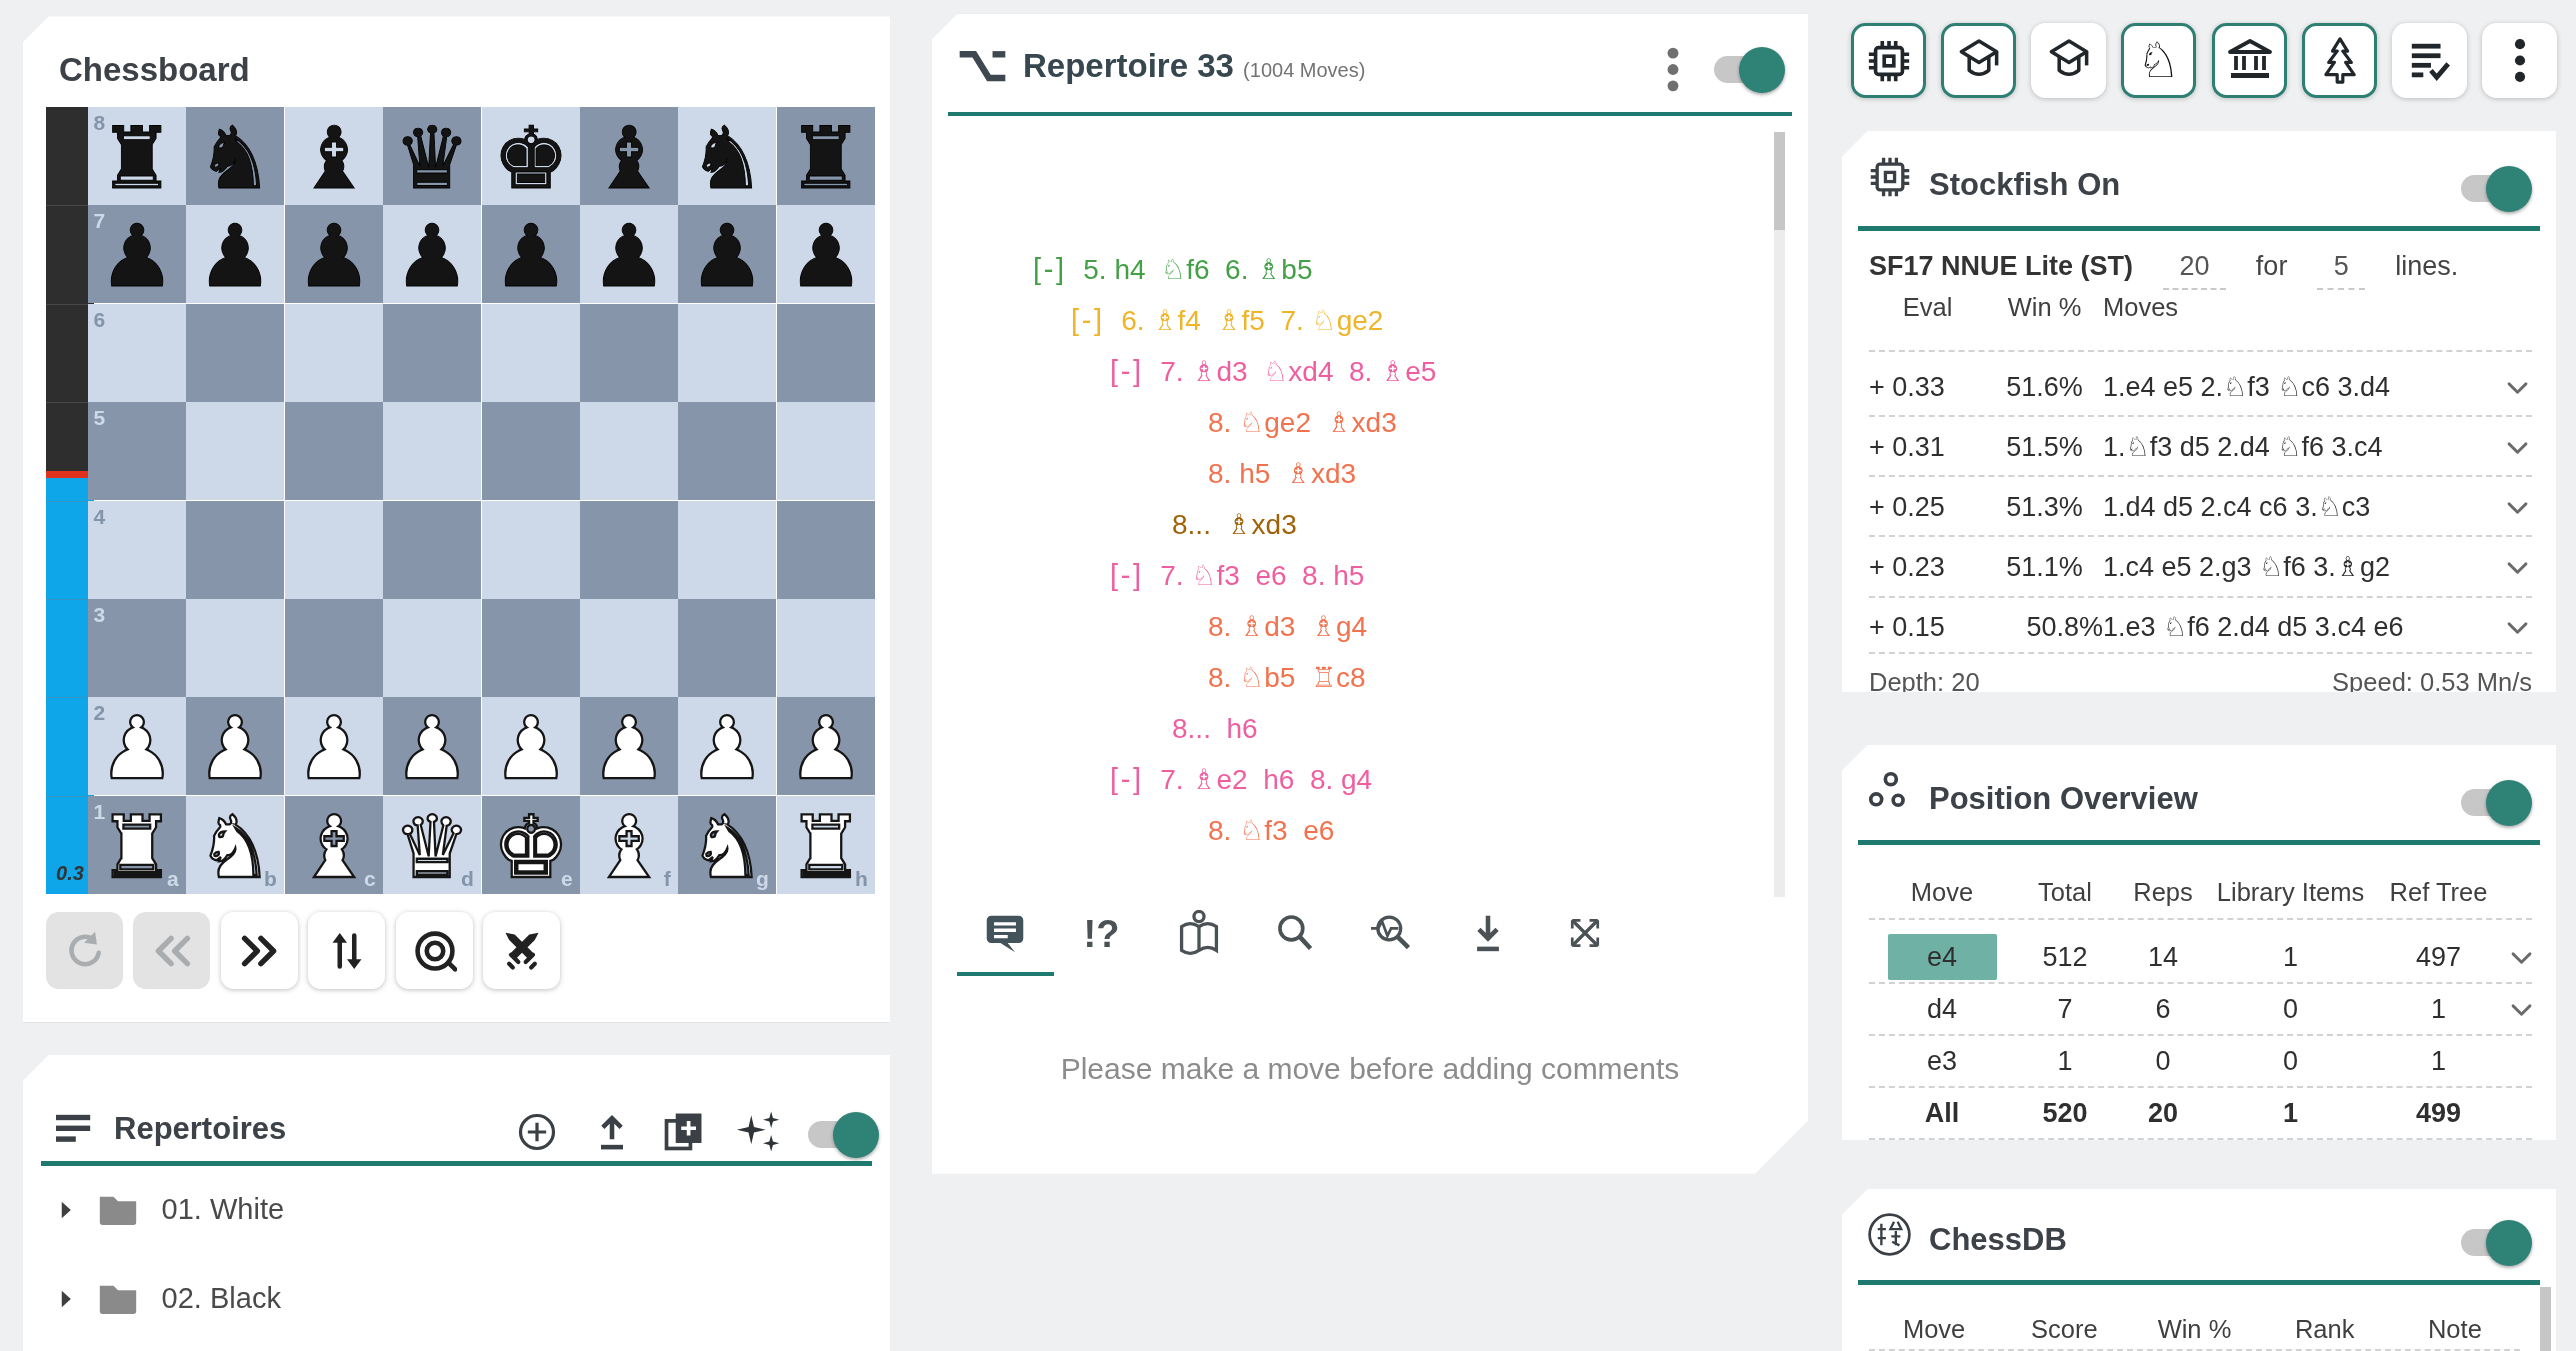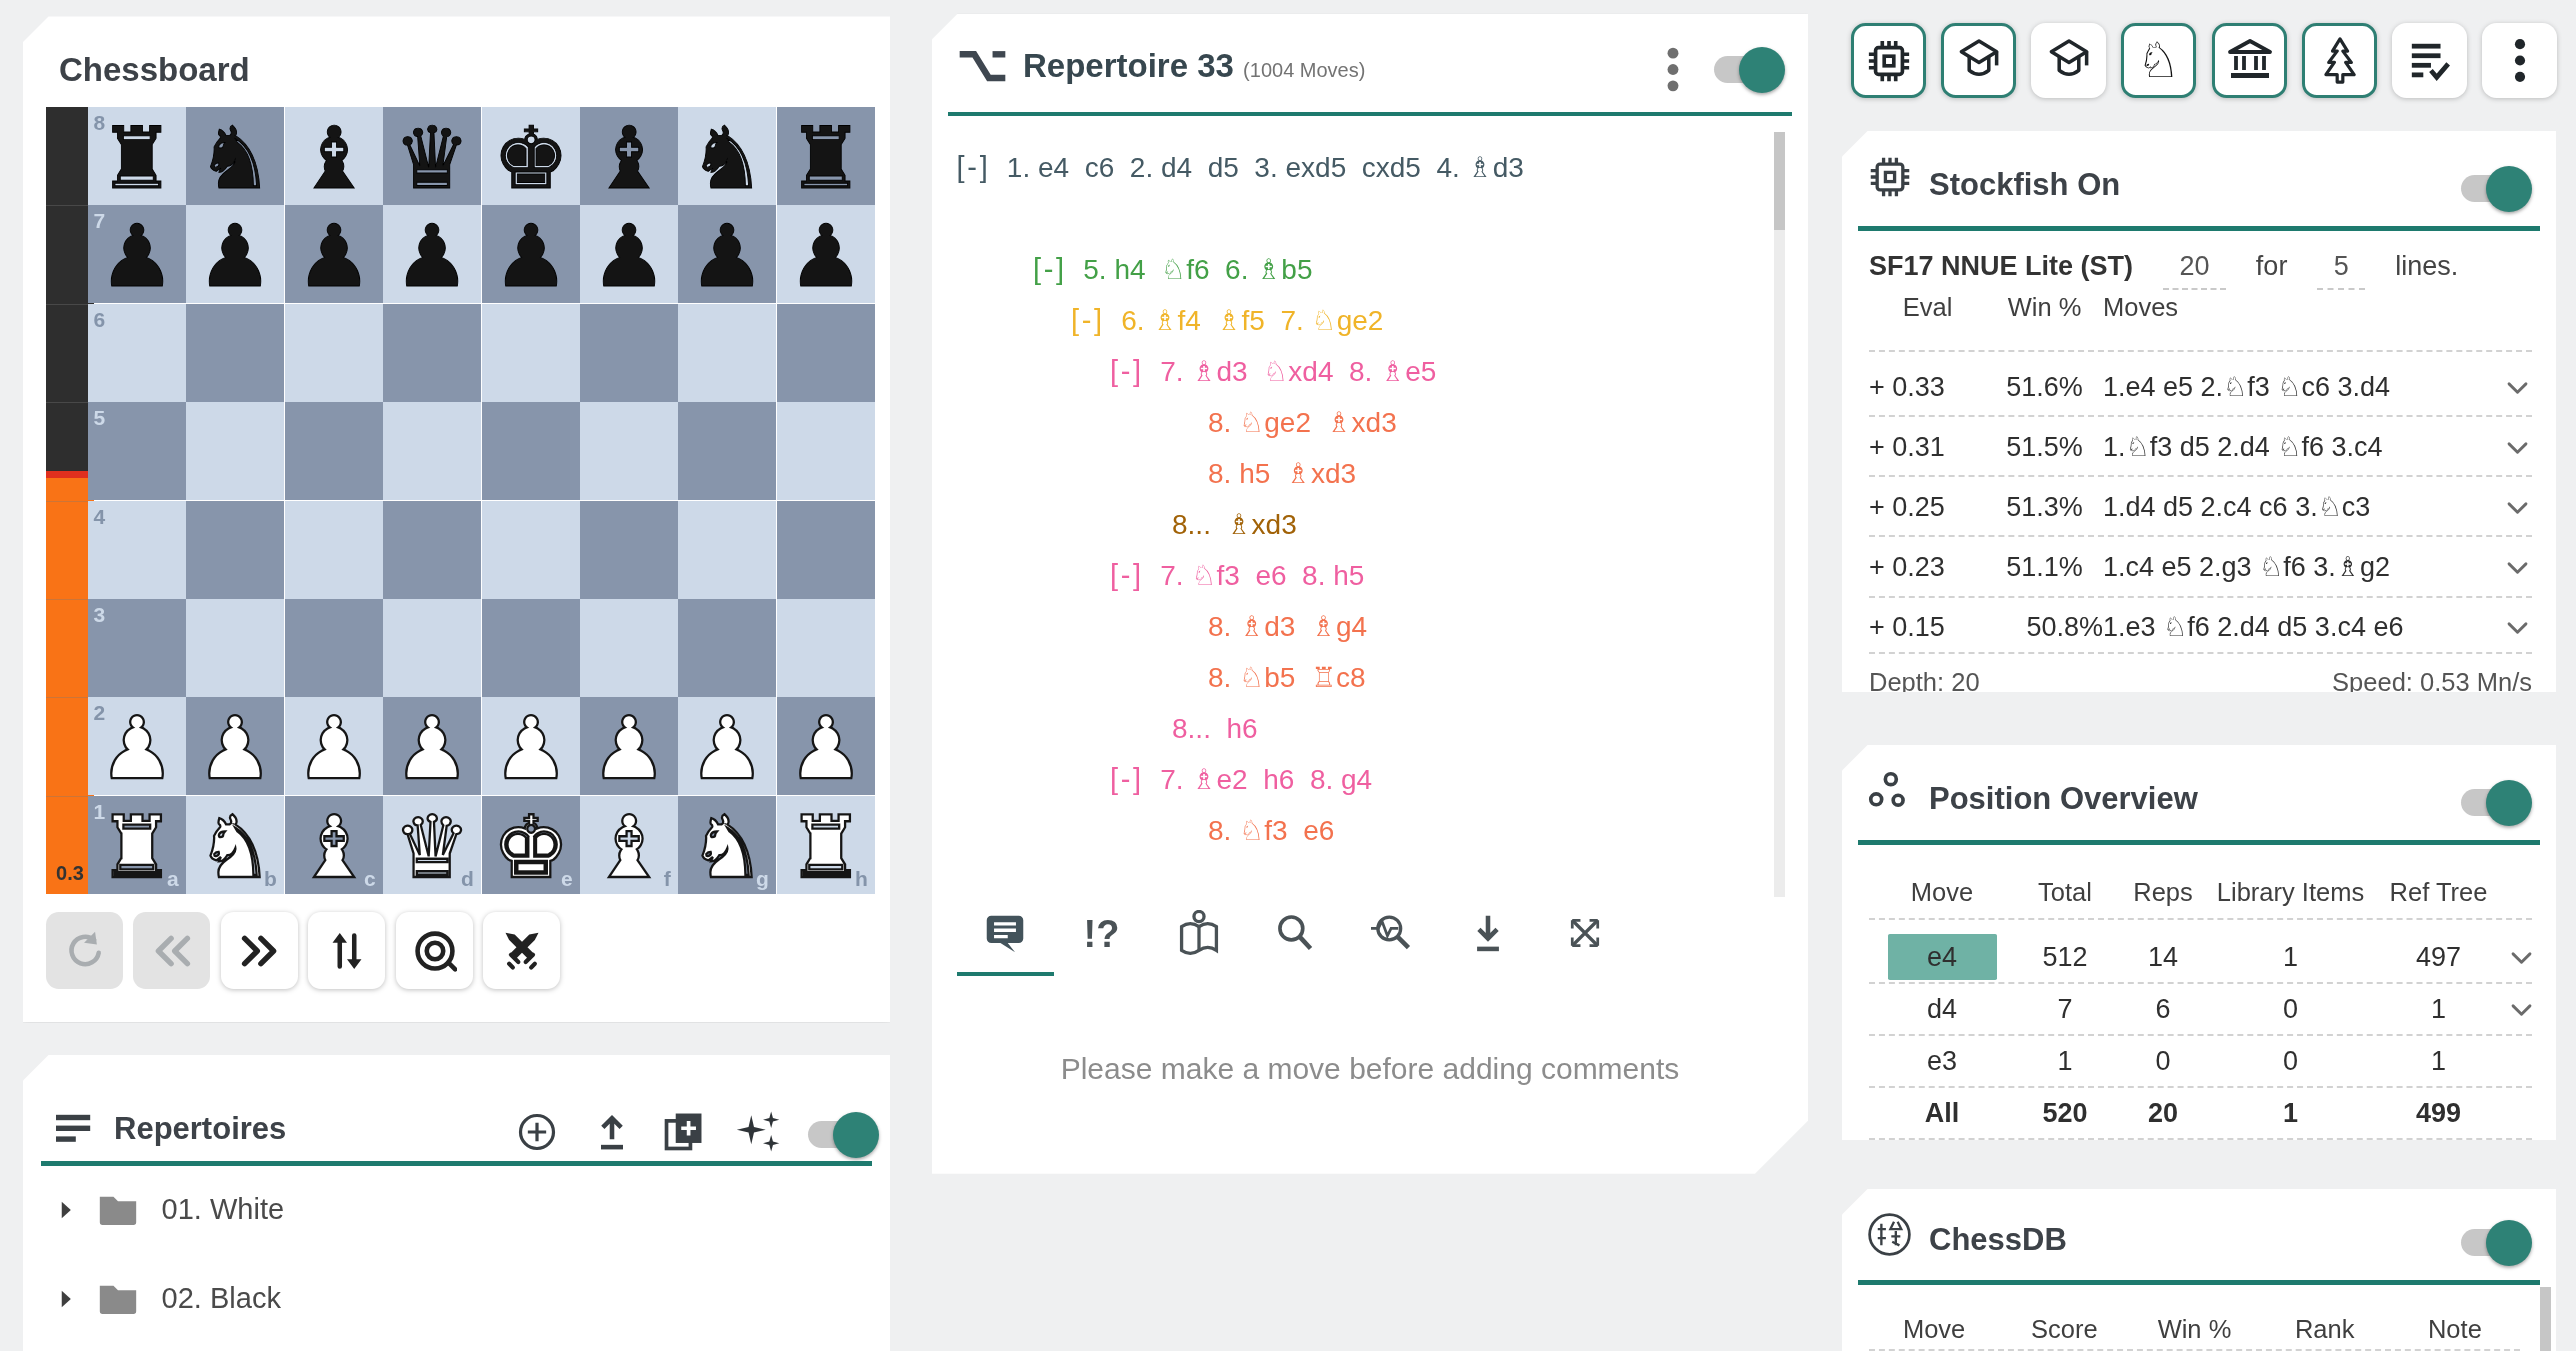--- a/index.html
+++ b/index.html
@@ -21,21 +21,21 @@
   .sq{position:absolute;width:98px;height:98px;}
   .sq.light{background:#cdd9e8;} .sq.dark{background:#8795ab;}
   .piece{position:absolute;width:98px;height:98px;line-height:102px;text-align:center;
          font-size:86px;font-family:"DejaVu Sans",sans-serif;pointer-events:none;}
   .piece.white{color:#fff;-webkit-text-stroke:2.3px #151515;}
   .piece.black{color:#141414;-webkit-text-stroke:0.9px #000;}
   .coord{position:absolute;font-size:21px;font-weight:bold;}
   .coord.on-dark{color:#cdd9e8;} .coord.on-light{color:#8494aa;}
   .rank{left:5.5px;top:3.6px;} .file{right:7.3px;bottom:3.6px;}
   
-  #evalbar{position:absolute;left:23px;top:91px;width:48px;height:787px;background:#f97316;}
+  #evalbar{position:absolute;left:23px;top:91px;width:48px;height:787px;background:#0ea5e9;font-style:italic;}
   #evalbar .dark{position:absolute;left:0;top:0;width:100%;height:364px;background:#2e2e2e;}
   #evalbar .red{position:absolute;left:0;top:364px;width:100%;height:6.4px;background:#e0301e;}
   #evalbar .seg{position:absolute;left:0;width:100%;height:0.9px;background:rgba(120,120,120,.35);}
   #evalbar .lbl{position:absolute;bottom:9px;width:100%;text-align:center;font-size:20px;font-weight:bold;color:#333;}
   
   .bbtn{position:absolute;top:896px;width:77px;height:77px;border-radius:12.8px;background:#fff;
         filter:drop-shadow(0 1.8px 2.7px rgba(0,0,0,.25));display:flex;align-items:center;justify-content:center;cursor:pointer;}
   .bbtn.disabled{background:#e3e3e3;filter:none;cursor:default;}
   .bbtn svg{stroke:#222;} .bbtn.disabled svg{stroke:#a9adb0;}
   .bbtn .fillic{fill:#222;stroke:none;} .bbtn.disabled .fillic{fill:#a9adb0;}
@@ -369,21 +369,20 @@
             <circle cx="25" cy="45" r="6"></circle>
           </g>
         </svg>
     </span>
     <div class="toggle" style="left:782px;top:42px;">
         <div class="knob"></div>
       </div>
     <div class="tealdiv" style="left:16.4px;right:16.4px;top:98px;"></div>
 
     <div id="move-tree" style="position:absolute;left:0;top:128px;width:100%;height:720px;">
-        <div class="move-line" style="top: 0px; left: 24.6px; color: rgb(69, 90, 100);"><span class="br">[-]</span><span>1. e4  c6  2. d4  d5  3. exd5  cxd5  4. ♗d3</span></div>
         <div class="move-line" style="top: 102px; left: 101px; color: rgb(67, 160, 71);"><span class="br">[-]</span><span>5. h4  ♘f6  6. ♗b5</span></div>
         <div class="move-line" style="top: 153px; left: 139px; color: rgb(240, 180, 41);"><span class="br">[-]</span><span>6. ♗f4  ♗f5  7. ♘ge2</span></div>
         <div class="move-line" style="top: 204px; left: 178px; color: rgb(239, 95, 160);"><span class="br">[-]</span><span>7. ♗d3  ♘xd4  8. ♗e5</span></div>
         <div class="move-line" style="top: 255px; left: 276px; color: rgb(243, 114, 78);"><span>8. ♘ge2  ♗xd3</span></div>
         <div class="move-line" style="top: 306px; left: 276px; color: rgb(243, 114, 78);"><span>8. h5  ♗xd3</span></div>
         <div class="move-line" style="top: 357px; left: 240px; color: #a16207;"><span>8...  ♗xd3</span></div>
         <div class="move-line" style="top: 408px; left: 178px; color: rgb(239, 95, 160);"><span class="br">[-]</span><span>7. ♘f3  e6  8. h5</span></div>
         <div class="move-line" style="top: 459px; left: 276px; color: rgb(243, 114, 78);"><span>8. ♗d3  ♗g4</span></div>
         <div class="move-line" style="top: 510px; left: 276px; color: rgb(243, 114, 78);"><span>8. ♘b5  ♖c8</span></div>
         <div class="move-line" style="top: 561px; left: 240px; color: rgb(239, 95, 160);"><span>8...  h6</span></div>

